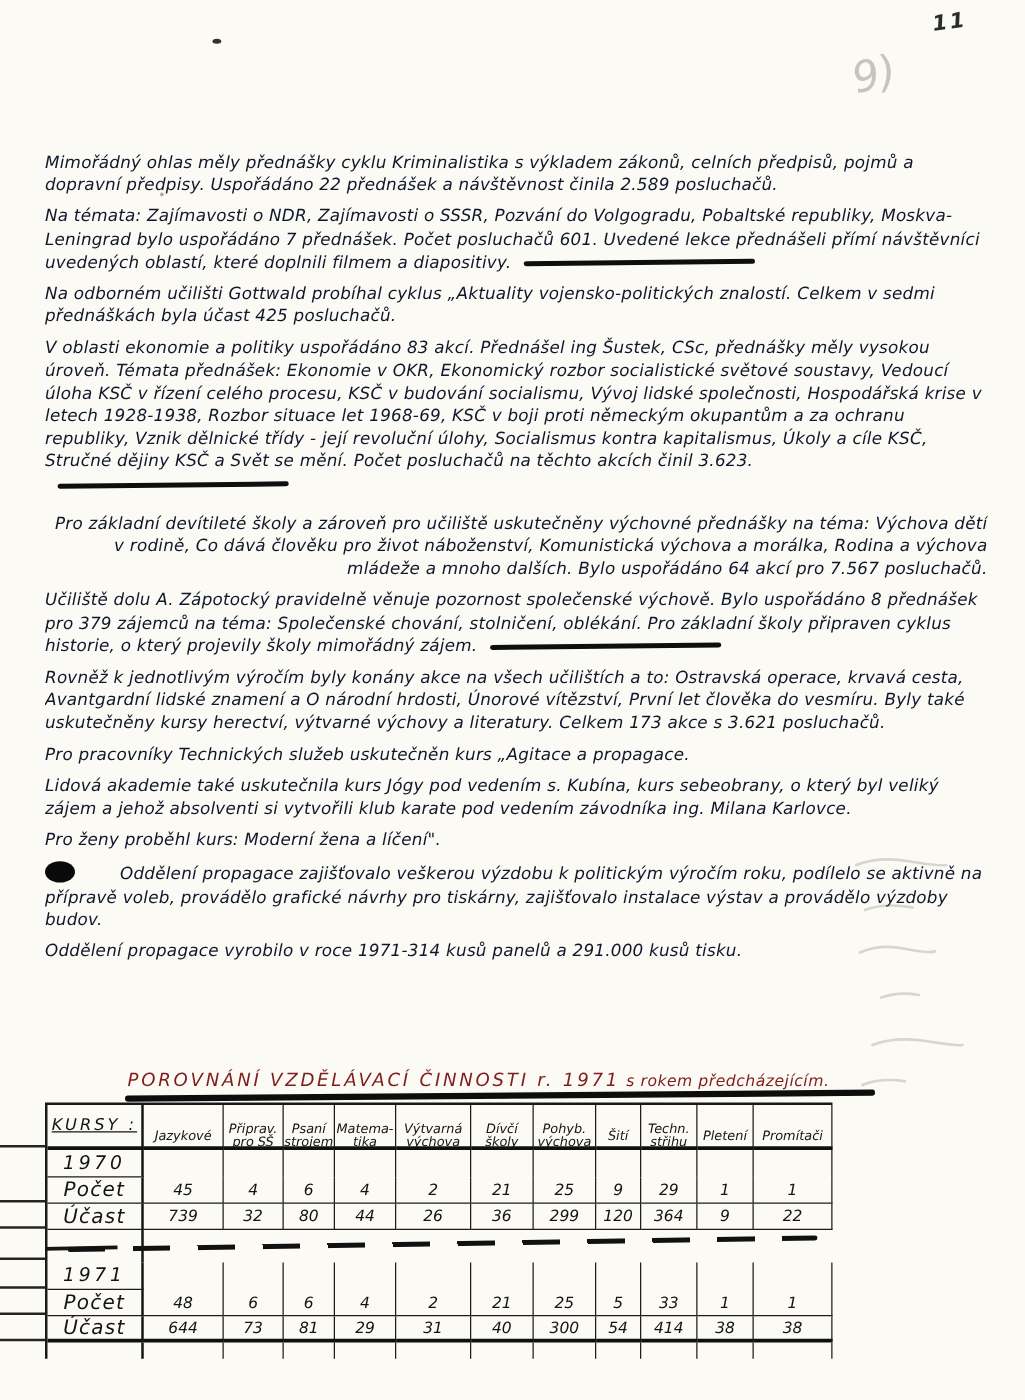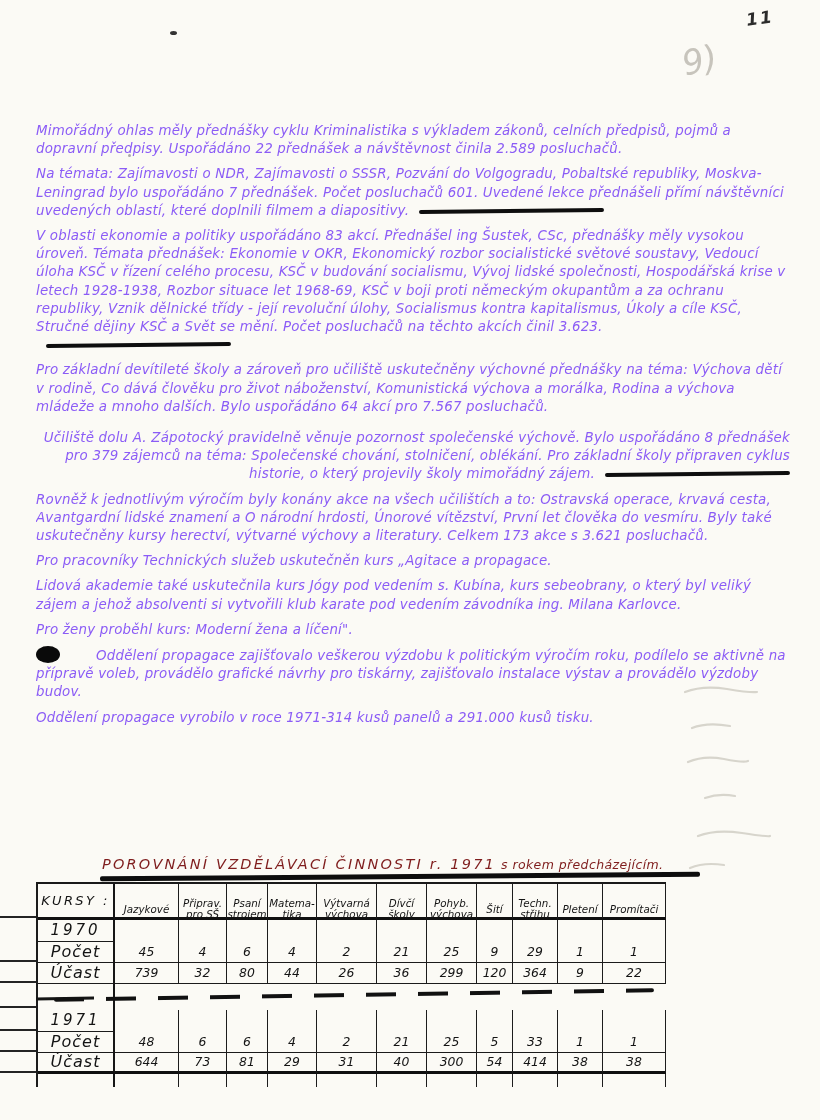--- a/index.html
+++ b/index.html
@@ -5,21 +5,21 @@
   html,body{margin:0;padding:0;background:#dddcd8;}
   .page{position:relative;width:820px;height:1120px;background:#fbfaf5;overflow:hidden;
         font-family:"DejaVu Sans",sans-serif;}
   
   .pagenum-ink{position:absolute;top:8px;right:46px;font-style:italic;font-weight:bold;
         font-size:17px;letter-spacing:2px;color:#2b2b2b;transform:rotate(-8deg);}
   .pagenum-pencil{position:absolute;top:40px;left:682px;font-style:italic;font-size:34px;
         color:#c7c4bc;transform:rotate(-14deg);}
   
   .textcol{position:absolute;left:36px;top:122px;width:754px;height:736px;overflow:hidden;
-        color:#8b5cf6;font-style:italic;font-size:13.4px;line-height:18.2px;letter-spacing:.2px;}
+        color:#0f172a;font-style:italic;font-size:13.4px;line-height:18.2px;letter-spacing:.2px;}
   .para{margin:0 0 7px 0;}
   .para:nth-child(5){margin-top:13px;text-align:right;}
   .ink-underline{display:inline-block;width:185px;height:4px;background:#0e0e0e;margin-left:10px;
         vertical-align:2px;transform:rotate(-.6deg);border-radius:2px;}
   .bullet{display:inline-block;width:24px;height:17px;background:#0a0a0a;border-radius:50%;
         margin-right:36px;vertical-align:-3px;}
   
   .table-area{position:absolute;left:36px;top:854px;width:770px;color:#141414;}
   .ttitle{margin-left:66px;font-style:italic;color:#7f1d1d;white-space:nowrap;}
   .ttitle .main{font-size:14.5px;letter-spacing:2.2px;}
@@ -33,21 +33,21 @@
         border-right:1.4px solid #1c1c1c;}
   .c0{border-right:2.6px solid #161616;}
   .hb{border-bottom:3.2px solid #101010;}
   .yb{border-bottom:1.6px solid #1b1b1b;}
   .rb{border-bottom:1.4px solid #1b1b1b;}
   .bb{border-bottom:3.4px solid #0f0f0f;}
   .nob{border-right:none;}
   .stb{border-bottom:none;}
   .h-head{height:36px;} .h-year{height:22px;} .h-row{height:21px;} .h-sp{height:26px;} .h-stub{height:13px;}
   .head{font-size:10.3px;line-height:10.6px;white-space:pre-line;text-align:center;padding-top:18px;}
-  .corner{font-size:13px;letter-spacing:2.4px;}
+  .corner{font-size:13px;letter-spacing:2.4px;text-decoration:underline;}
   .year{font-size:15px;letter-spacing:3px;}
   .rlabel{font-size:16px;letter-spacing:1px;}
   .val{font-size:12.4px;}
   .dashes{position:absolute;top:109px;left:16px;width:600px;height:4px;border-radius:2px;
         background:repeating-linear-gradient(90deg,#111 0 30px,transparent 30px 52px);
         transform:rotate(-.9deg);}
   .dash-leadin{position:absolute;top:113px;left:-2px;width:58px;height:3px;background:#151515;
         transform:rotate(-1deg);}
   
   .mstub{position:absolute;left:0;width:36px;height:2px;background:#242424;}
@@ -72,20 +72,21 @@
       <path d="M78 122 q16 -7 36 -3 t24 2"></path>
       <path d="M95 158 q14 -5 30 -2"></path>
       <path d="M88 196 q18 -7 44 -3 t28 3"></path>
       <path d="M80 228 q14 -6 34 -3"></path>
     </g>
   </svg>
 
   <div class="textcol">
       <div class="para"><span class="ptext">Mimořádný ohlas měly přednášky cyklu Kriminalistika s výkladem zákonů, celních předpisů, pojmů a dopravní předpisy. Uspořádáno 22 přednášek a návštěvnost činila 2.589 posluchačů.</span></div>
       <div class="para"><span class="ptext">Na témata: Zajímavosti o NDR, Zajímavosti o SSSR, Pozvání do Volgogradu, Pobaltské republiky, Moskva-Leningrad bylo uspořádáno 7 přednášek. Počet posluchačů 601. Uvedené lekce přednášeli přímí návštěvníci uvedených oblastí, které doplnili filmem a diapositivy.</span><span class="ink-underline"></span></div>
+      <div class="para"><span class="ptext">Na odborném učilišti Gottwald probíhal cyklus „Aktuality vojensko-politických znalostí. Celkem v sedmi přednáškách byla účast 425 posluchačů.</span></div>
       <div class="para"><span class="ptext">V oblasti ekonomie a politiky uspořádáno 83 akcí. Přednášel ing Šustek, CSc, přednášky měly vysokou úroveň. Témata přednášek: Ekonomie v OKR, Ekonomický rozbor socialistické světové soustavy, Vedoucí úloha KSČ v řízení celého procesu, KSČ v budování socialismu, Vývoj lidské společnosti, Hospodářská krise v letech 1928-1938, Rozbor situace let 1968-69, KSČ v boji proti německým okupantům a za ochranu republiky, Vznik dělnické třídy - její revoluční úlohy, Socialismus kontra kapitalismus, Úkoly a cíle KSČ, Stručné dějiny KSČ a Svět se mění. Počet posluchačů na těchto akcích činil 3.623.</span><span class="ink-underline"></span></div>
       <div class="para"><span class="ptext">Pro základní devítileté školy a zároveň pro učiliště uskutečněny výchovné přednášky na téma: Výchova dětí v rodině, Co dává člověku pro život náboženství, Komunistická výchova a morálka, Rodina a výchova mládeže a mnoho dalších. Bylo uspořádáno 64 akcí pro 7.567 posluchačů.</span></div>
       <div class="para"><span class="ptext">Učiliště dolu A. Zápotocký pravidelně věnuje pozornost společenské výchově. Bylo uspořádáno 8 přednášek pro 379 zájemců na téma: Společenské chování, stolničení, oblékání. Pro základní školy připraven cyklus historie, o který projevily školy mimořádný zájem.</span><span class="ink-underline"></span></div>
       <div class="para"><span class="ptext">Rovněž k jednotlivým výročím byly konány akce na všech učilištích a to: Ostravská operace, krvavá cesta, Avantgardní lidské znamení a O národní hrdosti, Únorové vítězství, První let člověka do vesmíru. Byly také uskutečněny kursy herectví, výtvarné výchovy a literatury. Celkem 173 akce s 3.621 posluchačů.</span></div>
       <div class="para"><span class="ptext">Pro pracovníky Technických služeb uskutečněn kurs „Agitace a propagace.</span></div>
       <div class="para"><span class="ptext">Lidová akademie také uskutečnila kurs Jógy pod vedením s. Kubína, kurs sebeobrany, o který byl veliký zájem a jehož absolventi si vytvořili klub karate pod vedením závodníka ing. Milana Karlovce.</span></div>
       <div class="para"><span class="ptext">Pro ženy proběhl kurs: Moderní žena a líčení".</span></div>
       <div class="para"><span class="bullet"></span><span class="ptext">Oddělení propagace zajišťovalo veškerou výzdobu k politickým výročím roku, podílelo se aktivně na přípravě voleb, provádělo grafické návrhy pro tiskárny, zajišťovalo instalace výstav a provádělo výzdoby budov.</span></div>
       <div class="para"><span class="ptext">Oddělení propagace vyrobilo v roce 1971-314 kusů panelů a 291.000 kusů tisku.</span></div>
     </div>

